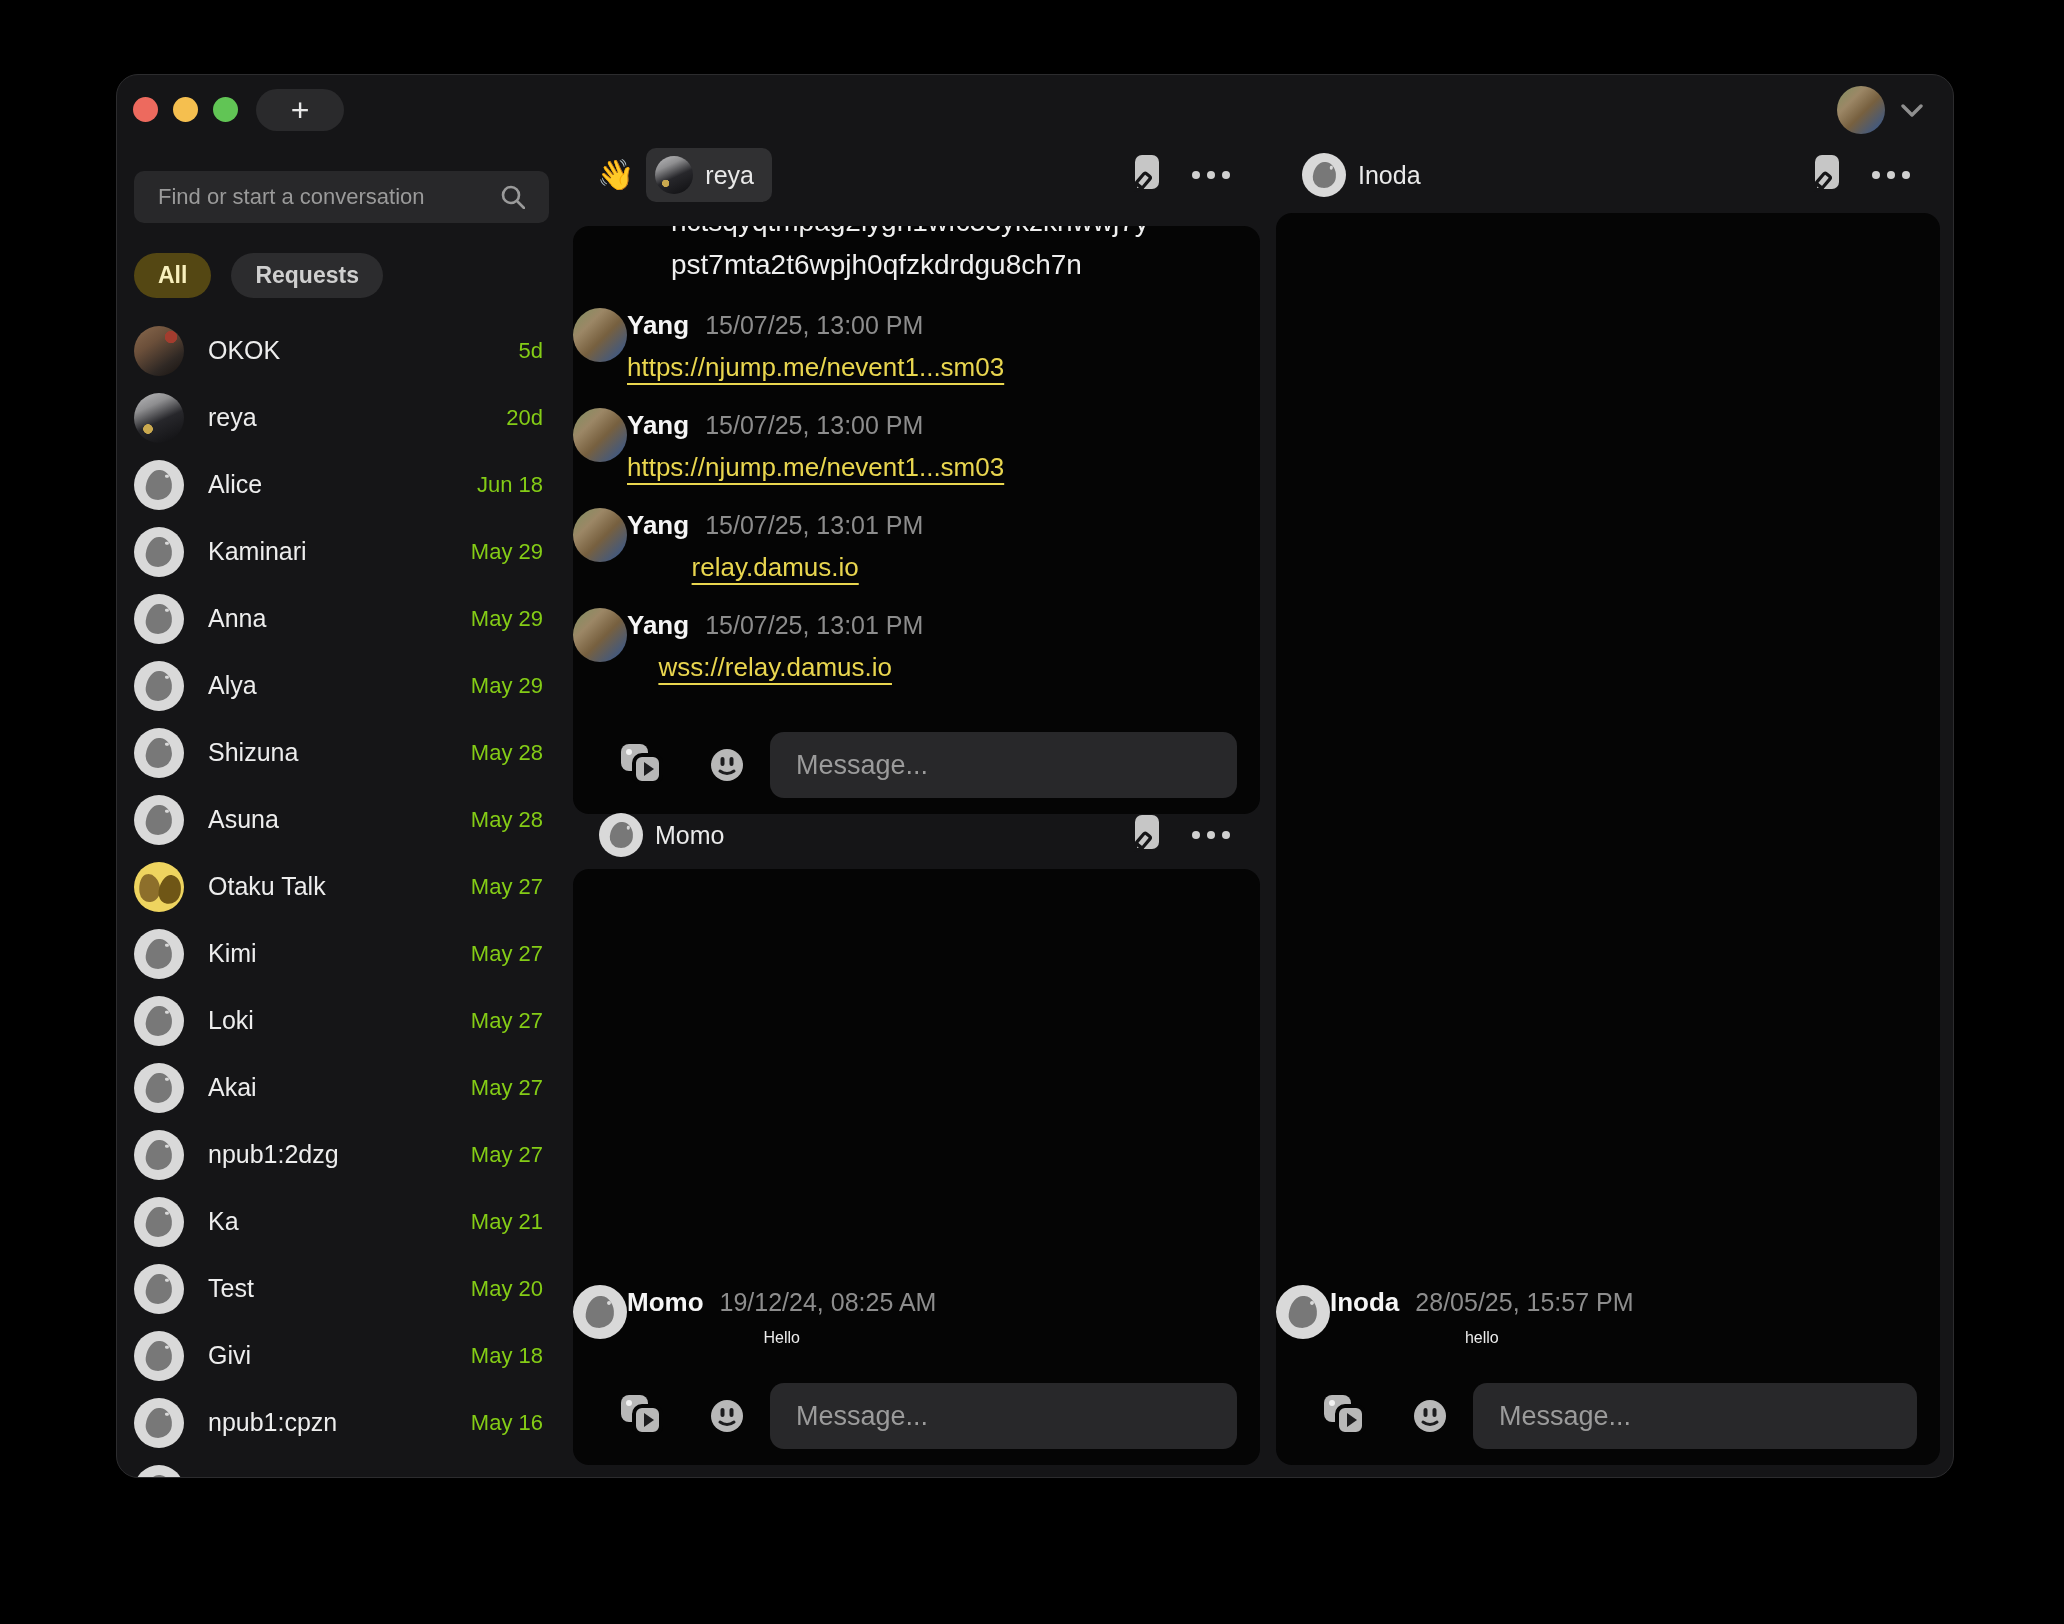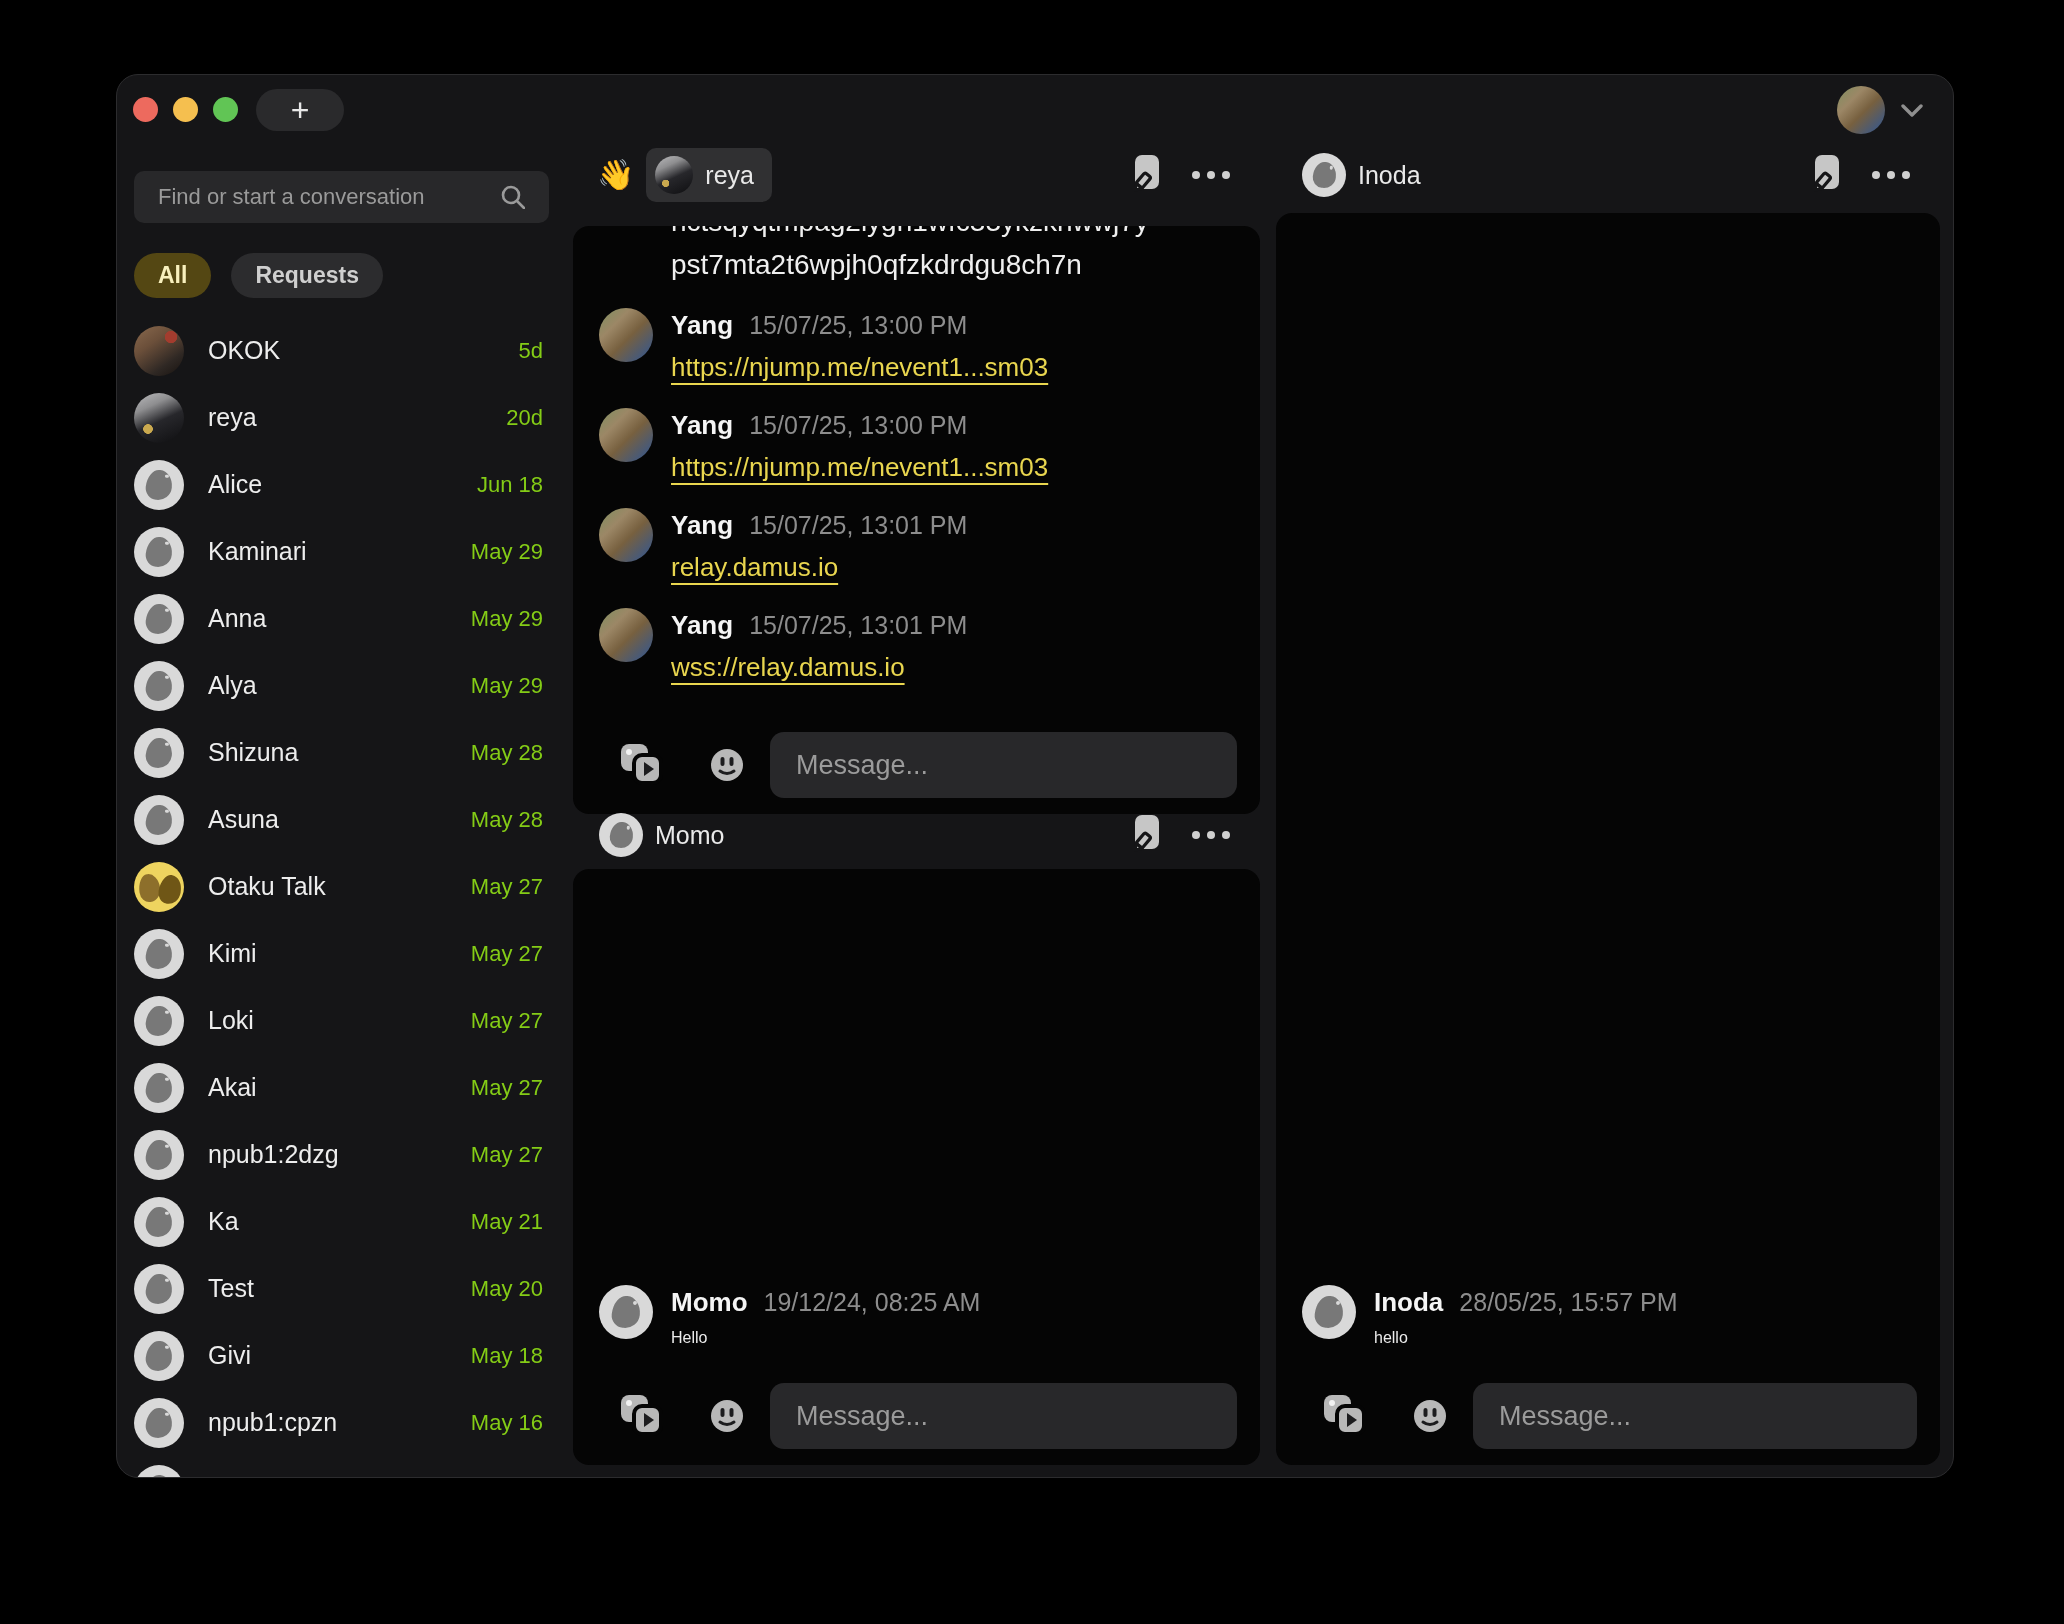--- a/index.html
+++ b/index.html
@@ -70,21 +70,21 @@
   .hdr-reya { left:456px; top:72px; width:687px; }
   .hdr-momo { left:456px; top:732px; width:687px; }
   .hdr-inoda { left:1159px; top:72px; width:664px; }
   .hdr-reya .ph-left { padding-left:24px; } .hdr-momo .ph-left,.hdr-inoda .ph-left { padding-left:26px; }
 
   .chat-body { flex:1; display:flex; flex-direction:column; overflow:hidden; }
   .chat-body.bottom { justify-content:flex-end; }
   .clipped { height:14px; overflow:hidden; padding-left:98px; }
   .clipped span { display:block; position:relative; top:-22px; color:#efefef; font-size:28px; line-height:36px; white-space:nowrap; }
   .bigline { padding-left:98px; color:#efefef; font-size:28px; line-height:42px; margin-top:4px; }
-  .msg { display:flex; gap:18px; padding-left:26px; margin-top:22px; align-items:flex-start; }
+  .msg { display:flex; margin-top:22px; align-items:flex-start;text-align:center; }
   .chat-body.bottom .msg { margin-top:0; margin-bottom:26px; }
   .msg-head { display:flex; align-items:baseline; gap:16px; line-height:34px; }
   .msg-author { color:#f5f5f5; font-size:26px; font-weight:700; }
   .msg-time { color:#8d8d8d; font-size:25px; }
   .msg-link { display:inline-block; color:var(--accent-link,#e9d64f); font-size:26px; line-height:38px; margin-top:6px;
     text-decoration:underline; text-underline-offset:7px; text-decoration-thickness:2px; cursor:pointer; }
   .msg-text { color:#ececec; font-size:16px; line-height:38px; margin-top:0; }
 
   .input-row { display:flex; align-items:center; padding:0 23px 16px 48px;justify-content:center; }
   .input-row .icon-btn { margin-right:0; }

